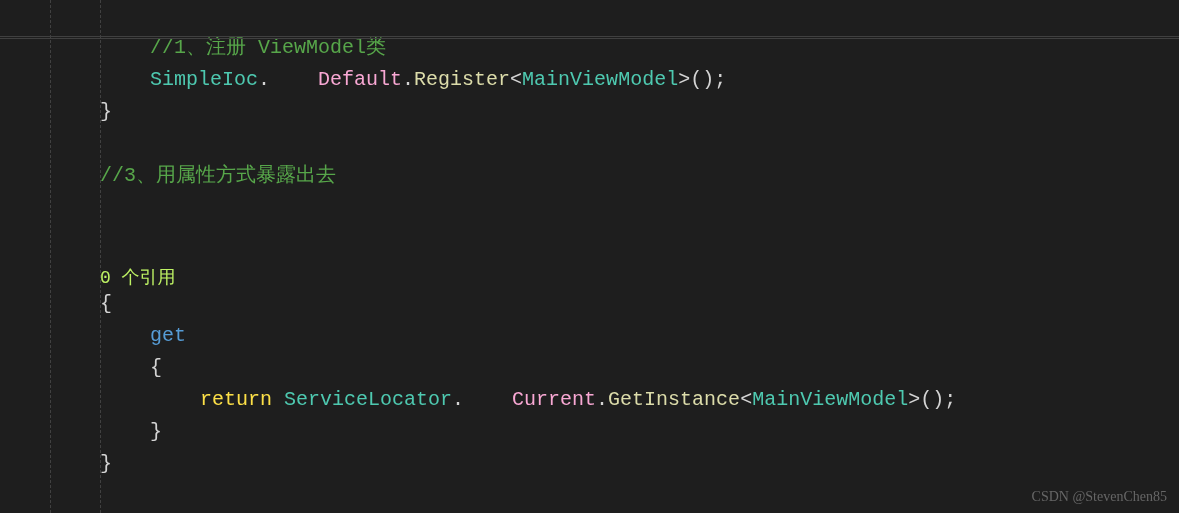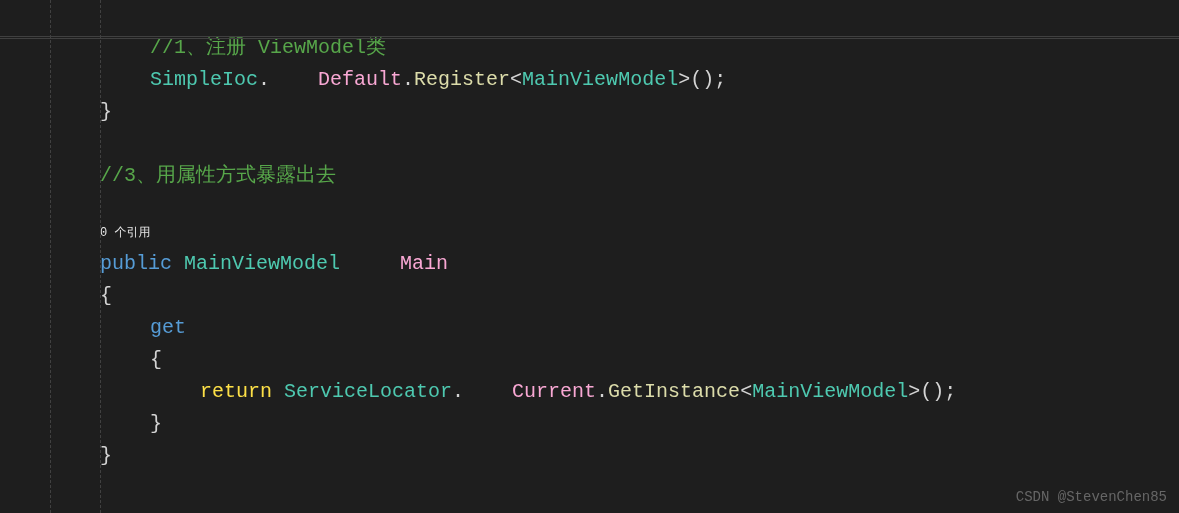--- a/index.html
+++ b/index.html
@@ -44,32 +44,33 @@
       height: 32px;
     }
     .comment { color: #57a64a; }
     .type { color: #4ec9b0; text-align: center; }
     .keyword { color: #569cd6; }
     .method { color: #dcdcaa; }
     .plain { color: #f9a8d4; margin-left: 48px; }
     .punct { color: #d4d4d4; }
     .control { color: #fde047; }
     .codelens {
-      color: #e5e5e5;
-      font-size: 12px;
+      color: #bef264;
+      font-size: 18px;
       height: 24px;
       padding-left: 50px;
+      margin-top: 40px;
     }
     .watermark {
       position: absolute;
       bottom: 8px;
       right: 12px;
       color: #666666;
       font-size: 14px;
-      font-family: Liberation Mono, monospace;
+      font-family: Liberation Serif, serif;
     }
     .indent1 { padding-left: 50px; }
     .indent2 { padding-left: 100px; }
     .indent3 { padding-left: 150px; }
   </style>
 </head>
 <body>
 
 <div class="guide guide1"></div>
 <div class="guide guide2"></div>
@@ -78,21 +79,20 @@
 
 <div class="editor">
   <div class="line"></div>
   <div class="line indent2"><span class="comment">//1、注册 ViewModel类</span></div>
   <div class="line indent2"><span class="type">SimpleIoc</span><span class="punct">.</span><span class="plain">Default</span><span class="punct">.</span><span class="method">Register</span><span class="punct">&lt;</span><span class="type">MainViewModel</span><span class="punct">&gt;</span><span class="punct">();</span></div>
   <div class="line indent1"><span class="punct">}</span></div>
   <div class="line"></div>
   <div class="line indent1"><span class="comment">//3、用属性方式暴露出去</span></div>
   <div class="line"></div>
   <div class="codelens"><span>0 个引用</span></div>
-  <div class="line indent1"><span class="keyword">public</span><span class="type"> MainViewModel </span><span class="plain">Main</span></div>
   <div class="line indent1"><span class="punct">{</span></div>
   <div class="line indent2"><span class="keyword">get</span></div>
   <div class="line indent2"><span class="punct">{</span></div>
   <div class="line indent3"><span class="control">return</span><span class="type"> ServiceLocator</span><span class="punct">.</span><span class="plain">Current</span><span class="punct">.</span><span class="method">GetInstance</span><span class="punct">&lt;</span><span class="type">MainViewModel</span><span class="punct">&gt;</span><span class="punct">();</span></div>
   <div class="line indent2"><span class="punct">}</span></div>
   <div class="line indent1"><span class="punct">}</span></div>
 </div>
 
 <div class="watermark"><span>CSDN @StevenChen85</span></div>
 

